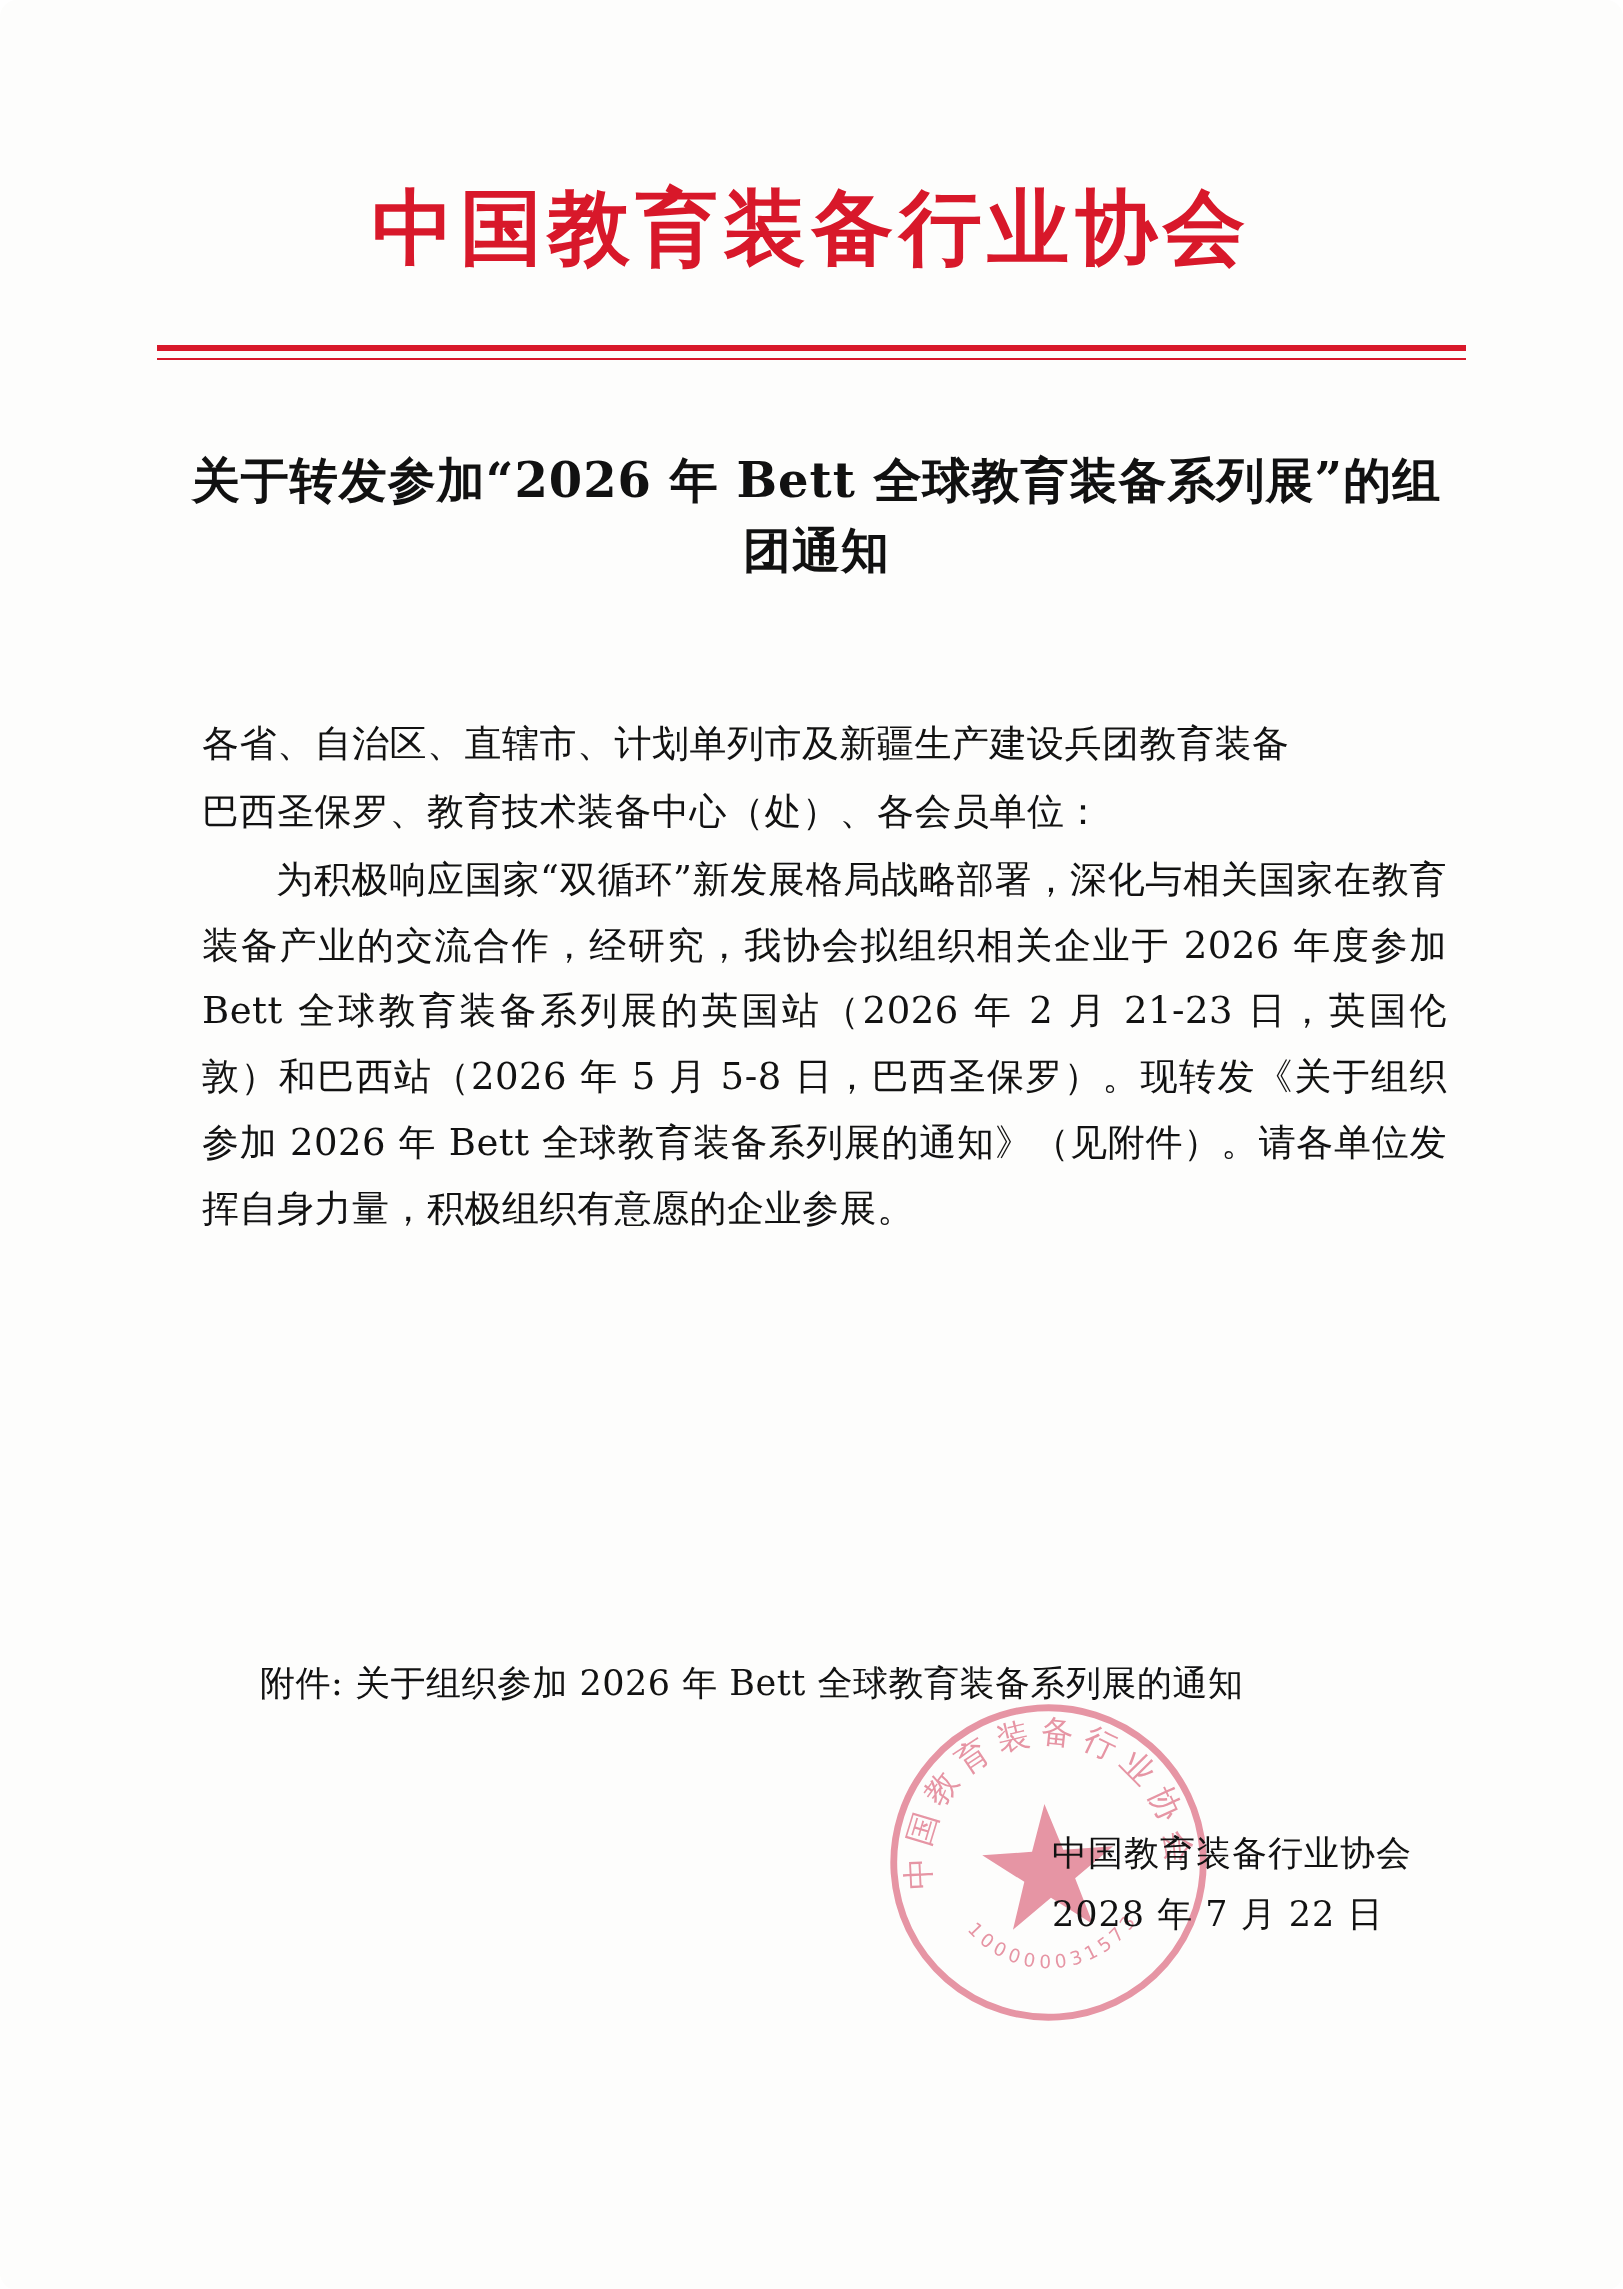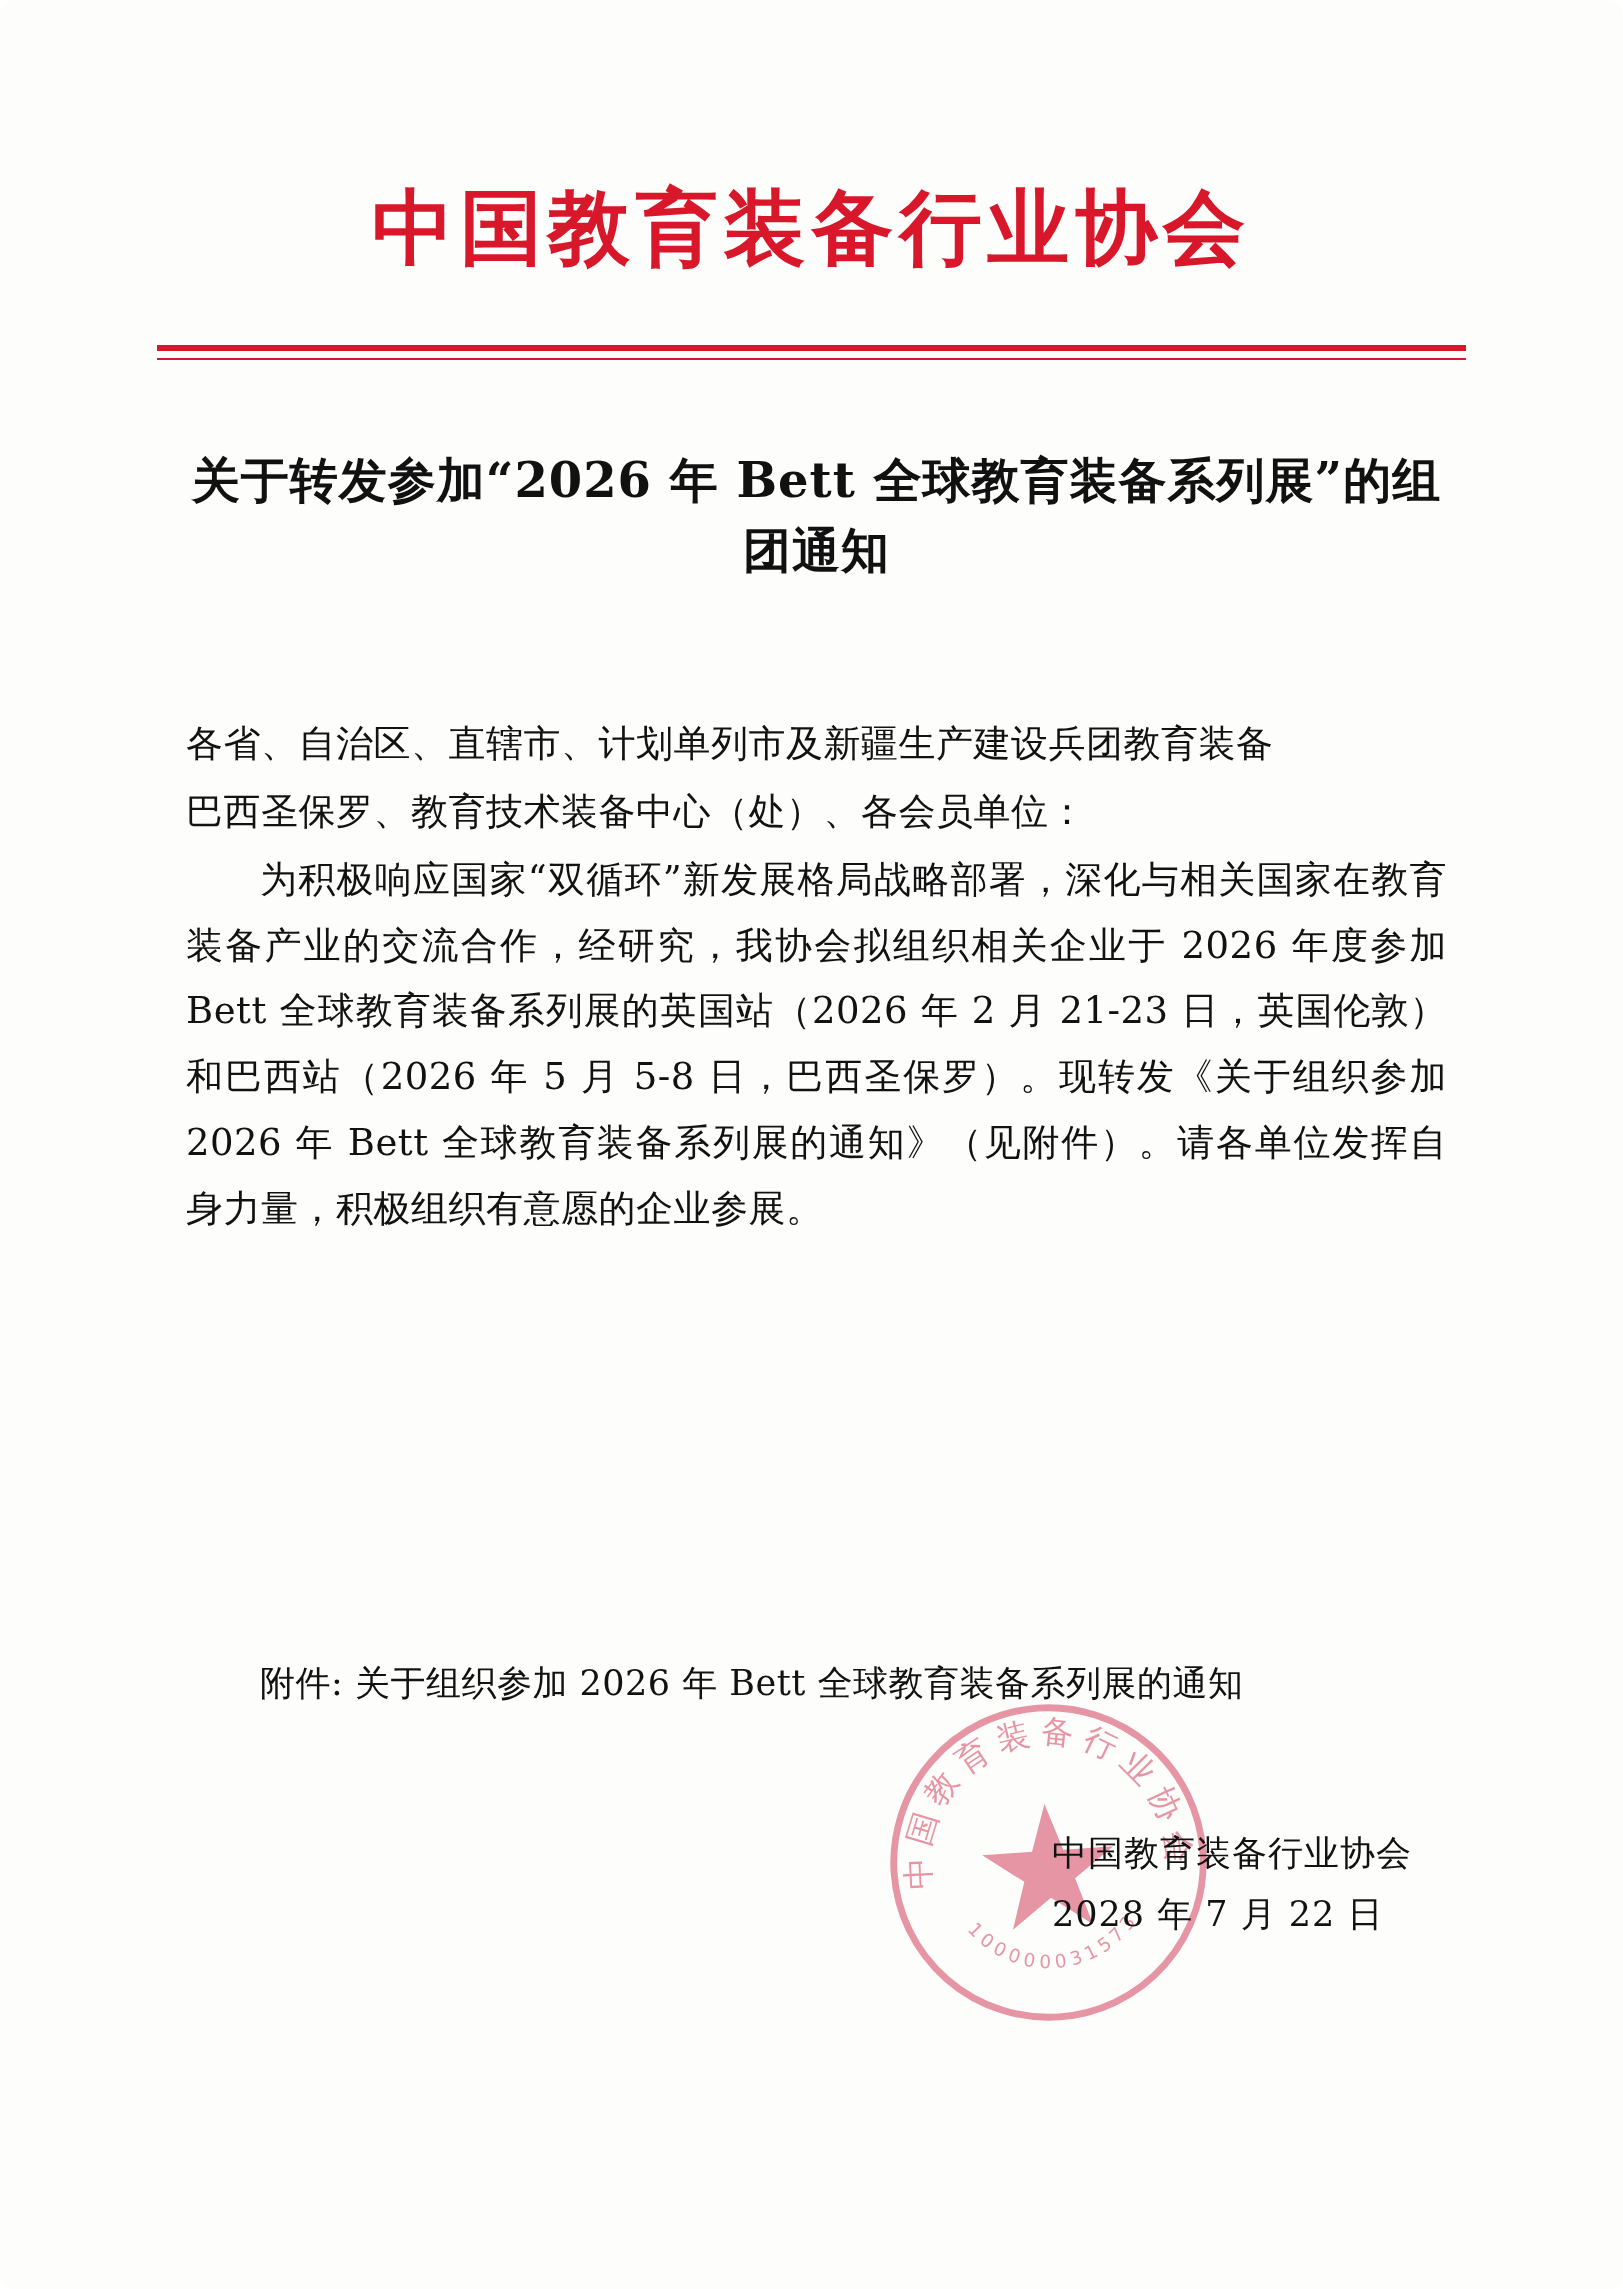--- a/index.html
+++ b/index.html
@@ -80,21 +80,21 @@
     left: 186px;
     right: 176px;
     top: 711px;
     font-size: 37px;
     line-height: 1.78;
     text-align: justify;
     color: #121212;
     letter-spacing: 0.5px;
   }
   .body-block p {
-    margin: 0 0 2px 0;
+    margin: 0 0 2px 16px;
   }
   .indent {
     text-indent: 74px;
   }
 
   
   .attachment {
     position: absolute;
     left: 186px;
     right: 176px;

